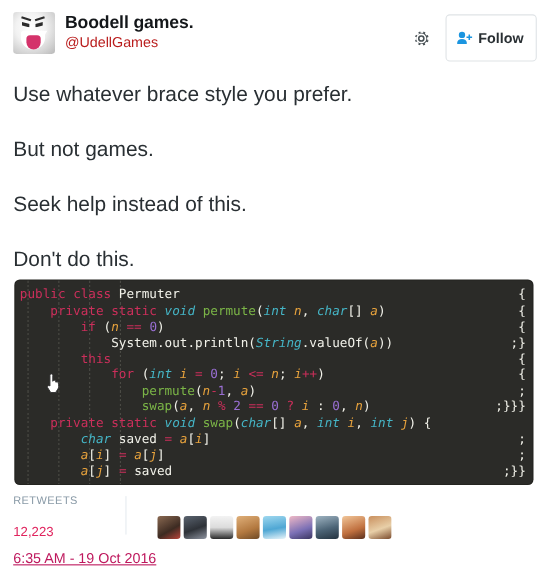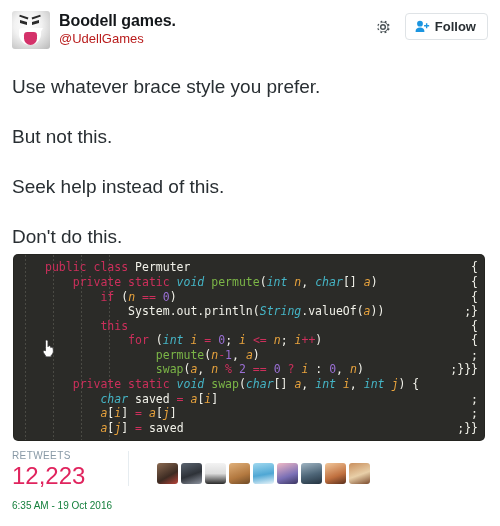--- a/index.html
+++ b/index.html
@@ -97,21 +97,21 @@
   .gear-btn {
     width: 18px; height: 18px;
     display: block;
     cursor: pointer;
     background: none; border: none; padding: 0;
   }
   .follow-btn {
     display: inline-flex;
     align-items: center;
     gap: 5px;
-    height: 27px;
+    height: 43px;
     padding: 0 11px 0 9px;
     border: 1px solid #dfe3e6;
     border-radius: 4px;
     background: #ffffff;
     font-size: 13px;
     font-weight: bold;
     color: #292f33;
     cursor: pointer;
     font-family: "Liberation Sans", sans-serif;
   }
@@ -141,21 +141,21 @@
     font-family: "DejaVu Sans Mono", monospace;
     font-size: 11.5px;
     line-height: 14.6px;
     position: relative;
   }
   .code-row {
     display: flex;
     white-space: pre;
     padding: 0 6px 0 4px;
   }
-  .code-row .src { flex: 1 1 auto; margin-left: 27px; }
+  .code-row .src { flex: 1 1 auto; }
   .code-row .tail {
     flex: 0 0 auto;
     text-align: right;
     color: #f2f2ea;
     padding-left: 6px;
   }
   .indent-guides {
     position: absolute;
     inset: 0;
     pointer-events: none;
@@ -181,36 +181,36 @@
     left: 40px;
     top: 338px;
     width: 16px;
     height: 21px;
     pointer-events: none;
   }
 
   
   .stats {
     display: flex;
-    align-items: center;
+    align-items: flex-end;
     padding: 10px 12px 0 12px;
     gap: 16px;
   }
   .stat { margin-right: 27px; }
   .stat-label {
     font-size: 10px;
     color: #8899a6;
     letter-spacing: 0.4px;
     text-transform: uppercase;
     font-weight: normal;
   }
   .stat-value {
-    font-size: 24px;
+    font-size: 12px;
     color: #e0245e;
-    margin-top: 1px;
+    margin-top: 15px;
   }
   .faces-divider {
     width: 1px;
     align-self: stretch;
     background: #e6ecf0;
     margin: 1px 12px 4px 0;
   }
   .faces {
     display: flex;
     gap: 3px;
@@ -219,22 +219,23 @@
     overflow: hidden;
   }
   .face {
     width: 21px; height: 21px;
     border-radius: 3px;
     flex: 0 0 21px;
     background-size: cover;
   }
   .timestamp {
     padding: 10px 12px 0 12px;
-    font-size: 10px;
-    color: #15803d;
+    font-size: 13px;
+    color: #be185d;
+    text-decoration: underline;
   }
 </style>
 </head>
 <body>
 
 <div class="tweet-header">
 
   <div class="avatar">
     <span class="boo-brow l"></span>
     <span class="boo-brow r"></span>
@@ -268,21 +269,21 @@
           <path fill="#1b95e0" d="M13.2 3.5h-1.5v2h-2V7h2v2h1.5V7h2V5.5h-2z"></path>
         </svg>
       </span>
       <span>Follow</span>
     </button>
   </div>
 </div>
 
 <div class="tweet-text">
   <p>Use whatever brace style you prefer.</p>
-  <p>But not this.</p>
+  <p>But not games.</p>
   <p>Seek help instead of this.</p>
   <p>Don't do this.</p>
 </div>
 
 <div class="code-card">
   <div class="indent-guides">
     <span class="guide" style="left:11px"></span>
     <span class="guide" style="left:39px"></span>
     <span class="guide" style="left:67px"></span>
     <span class="guide" style="left:95px"></span>

